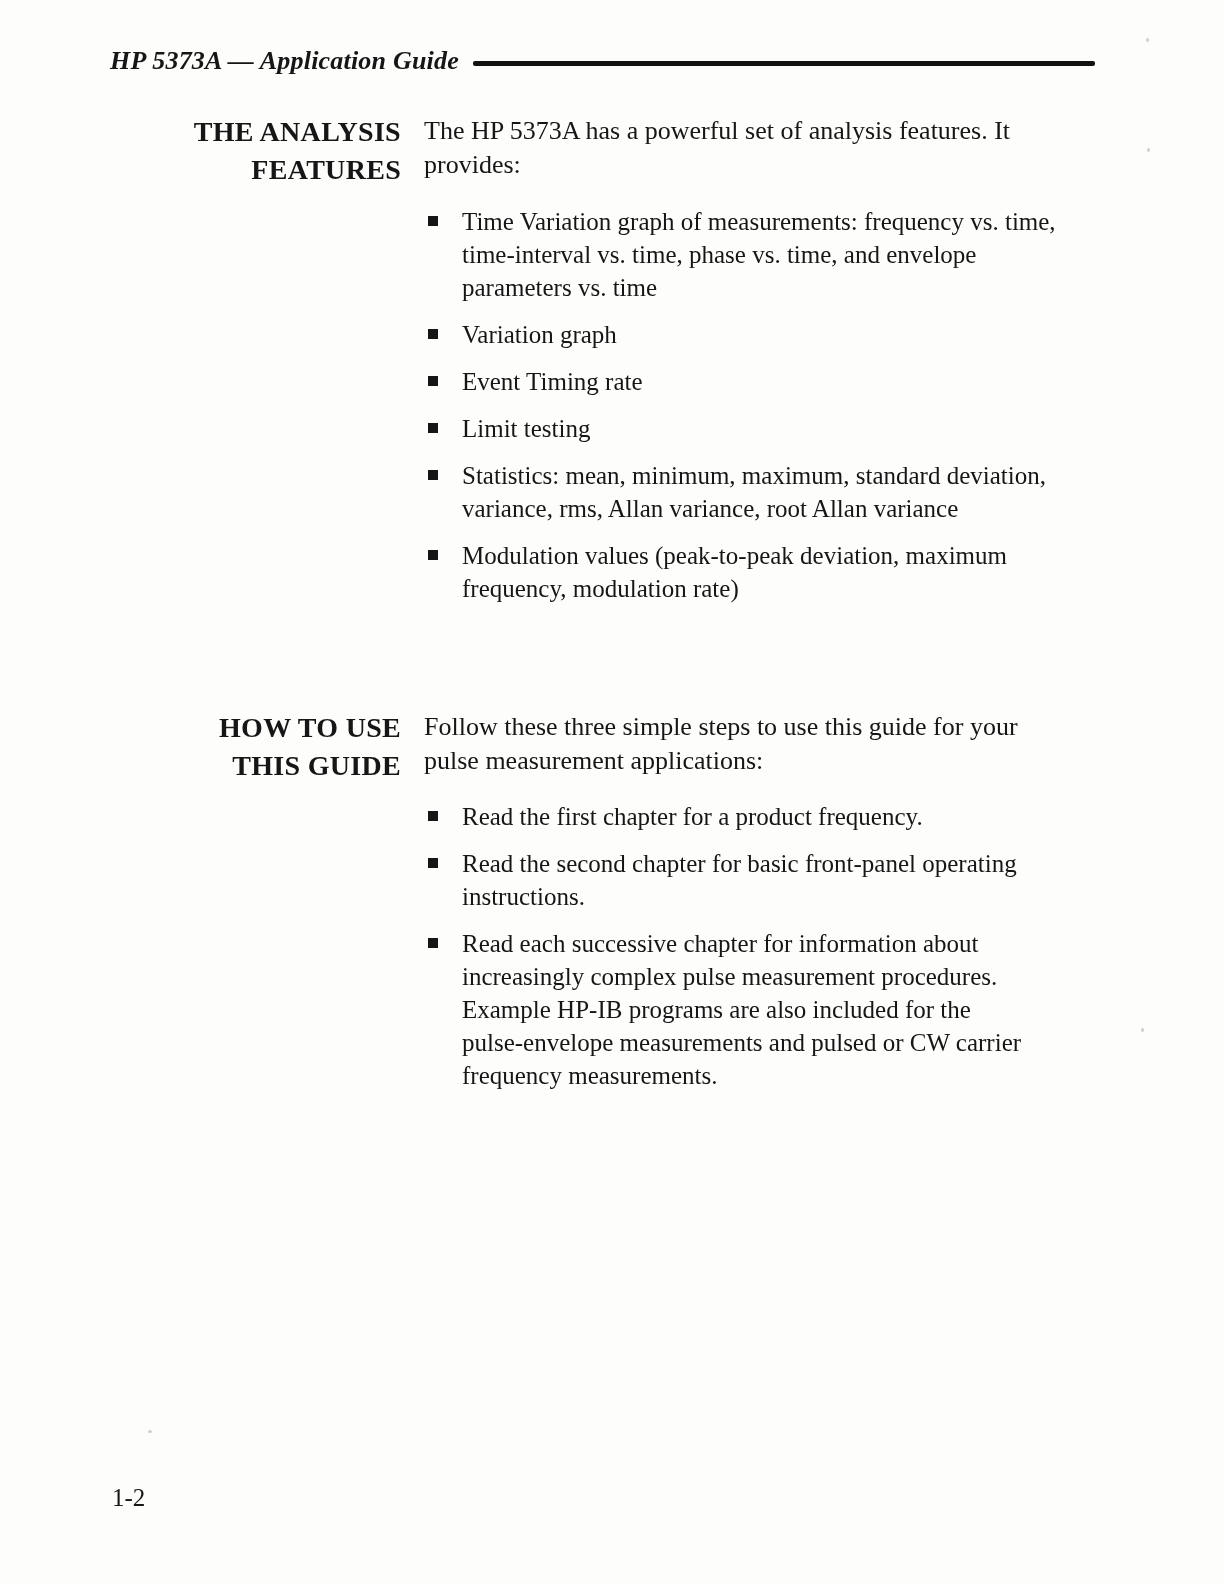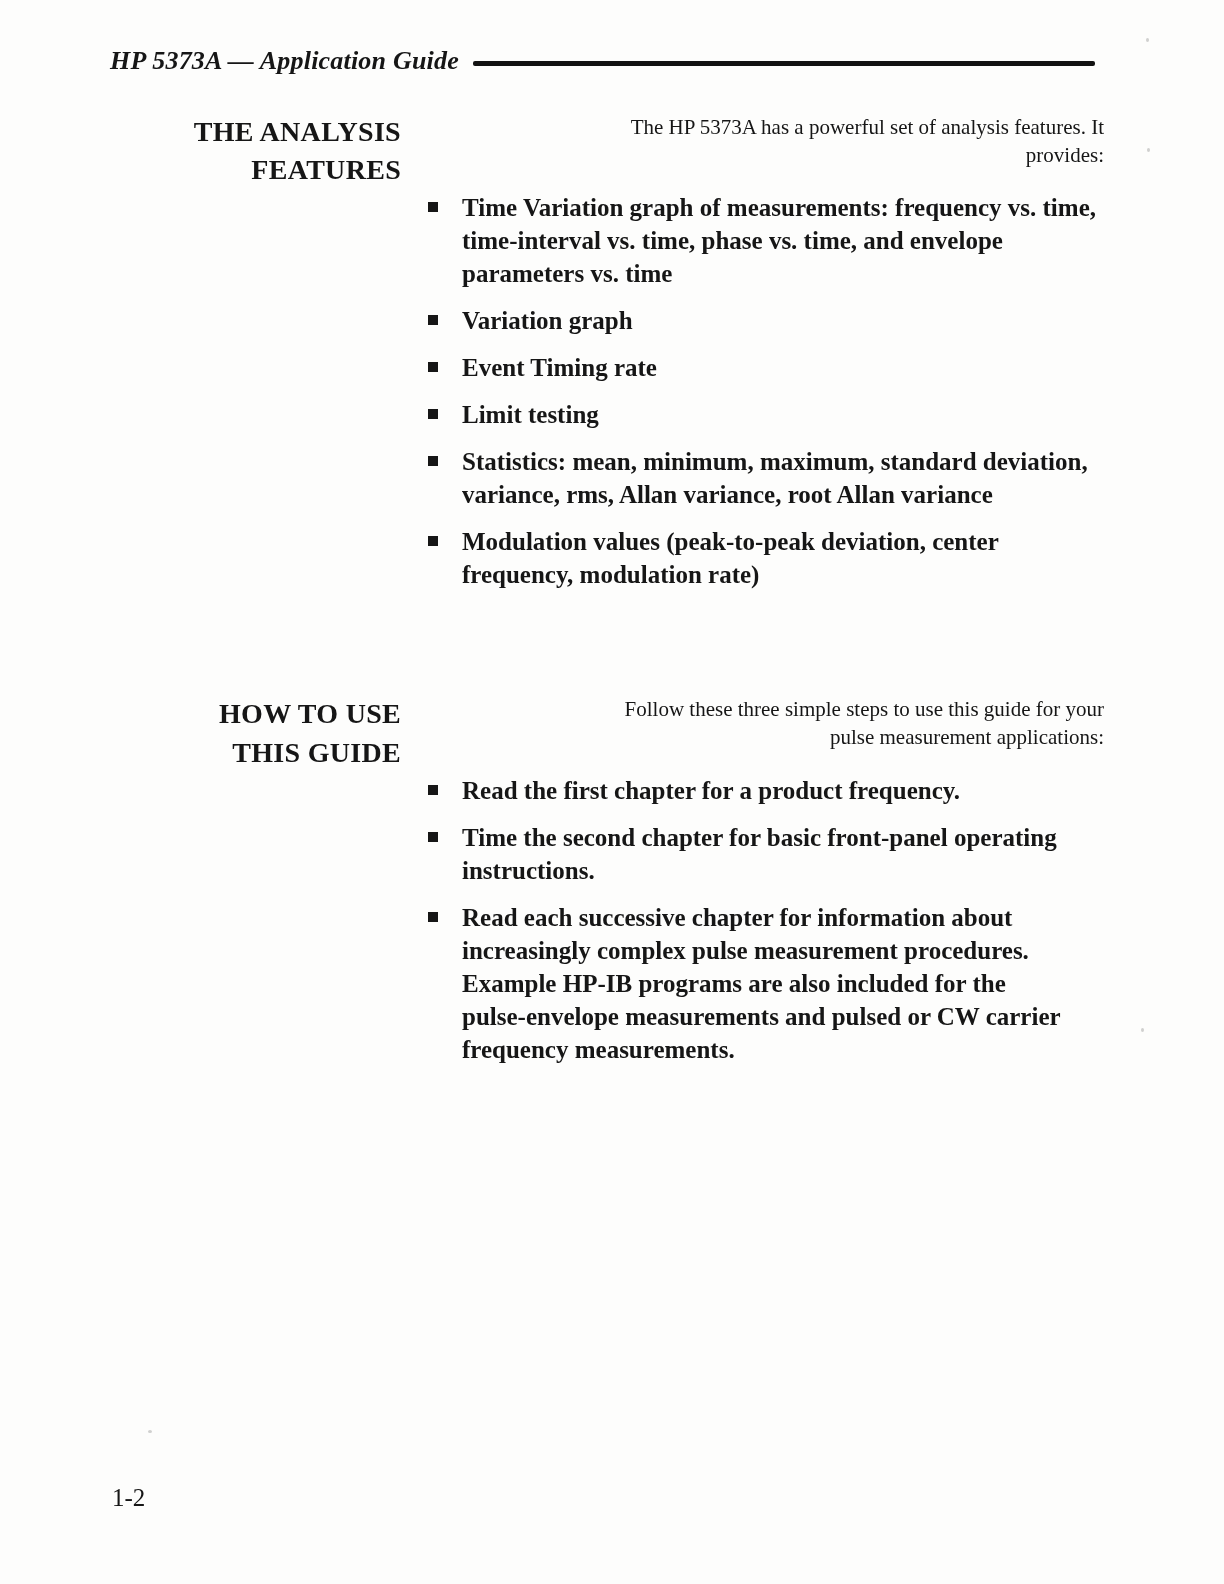--- a/index.html
+++ b/index.html
@@ -51,31 +51,29 @@
     font-size: 28px;
     font-weight: bold;
     line-height: 1.36;
     text-align: right;
     white-space: pre-line;
     letter-spacing: 0.3px;
     padding-top: 1px;
   }
   .section-body { padding-top: 2px; }
   .section-intro {
-    font-size: 21px;
+    font-size: 26px;
     line-height: 1.32;
     white-space: pre-line;
     margin-bottom: 22px;
-    text-align: right;
   }
   .bullet-list { list-style: none; }
   .bullet-item {
     display: flex;
     margin-bottom: 14px;
-    font-weight: bold;
   }
   .bullet-square {
     width: 10px;
     height: 10px;
     background: #161616;
     flex-shrink: 0;
     margin: 11px 24px 0 4px;
   }
   .bullet-text {
     font-size: 25px;
@@ -137,41 +135,41 @@
           <span class="bullet-square"></span>
           <span class="bullet-text">Limit testing</span>
         </li>
         <li class="bullet-item">
           <span class="bullet-square"></span>
           <span class="bullet-text">Statistics: mean, minimum, maximum, standard deviation,
 variance, rms, Allan variance, root Allan variance</span>
         </li>
         <li class="bullet-item">
           <span class="bullet-square"></span>
-          <span class="bullet-text">Modulation values (peak-to-peak deviation, center
+          <span class="bullet-text">Modulation values (peak-to-peak deviation, maximum
 frequency, modulation rate)</span>
         </li>
       </ul>
     </div>
   </div>
 
   <div class="section section-howto">
     <div class="section-heading">HOW TO USE
 THIS GUIDE</div>
     <div class="section-body">
       <p class="section-intro">Follow these three simple steps to use this guide for your
 pulse measurement applications:</p>
       <ul class="bullet-list">
         <li class="bullet-item">
           <span class="bullet-square"></span>
           <span class="bullet-text">Read the first chapter for a product frequency.</span>
         </li>
         <li class="bullet-item">
           <span class="bullet-square"></span>
-          <span class="bullet-text">Time the second chapter for basic front-panel operating
+          <span class="bullet-text">Read the second chapter for basic front-panel operating
 instructions.</span>
         </li>
         <li class="bullet-item">
           <span class="bullet-square"></span>
           <span class="bullet-text">Read each successive chapter for information about
 increasingly complex pulse measurement procedures.
 Example HP-IB programs are also included for the
 pulse-envelope measurements and pulsed or CW carrier
 frequency measurements.</span>
         </li>

